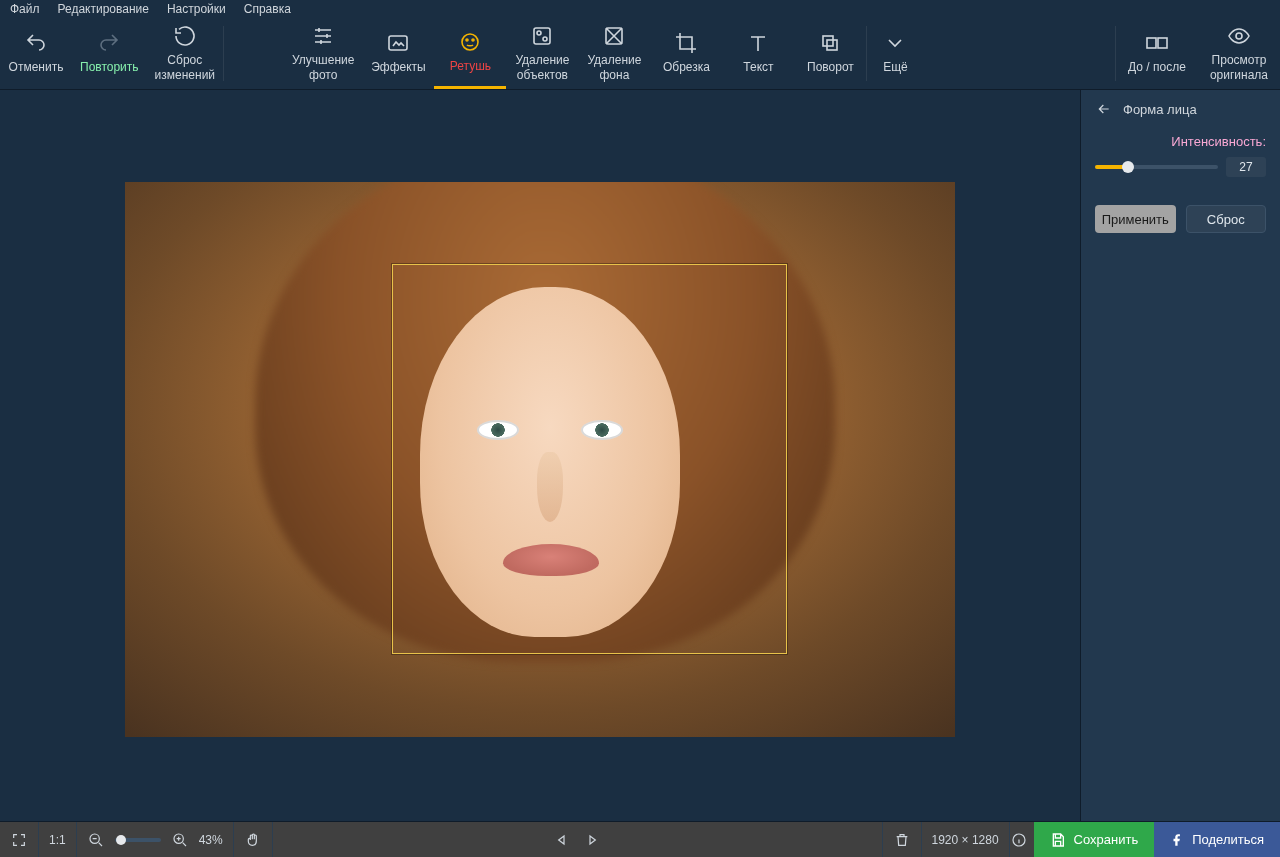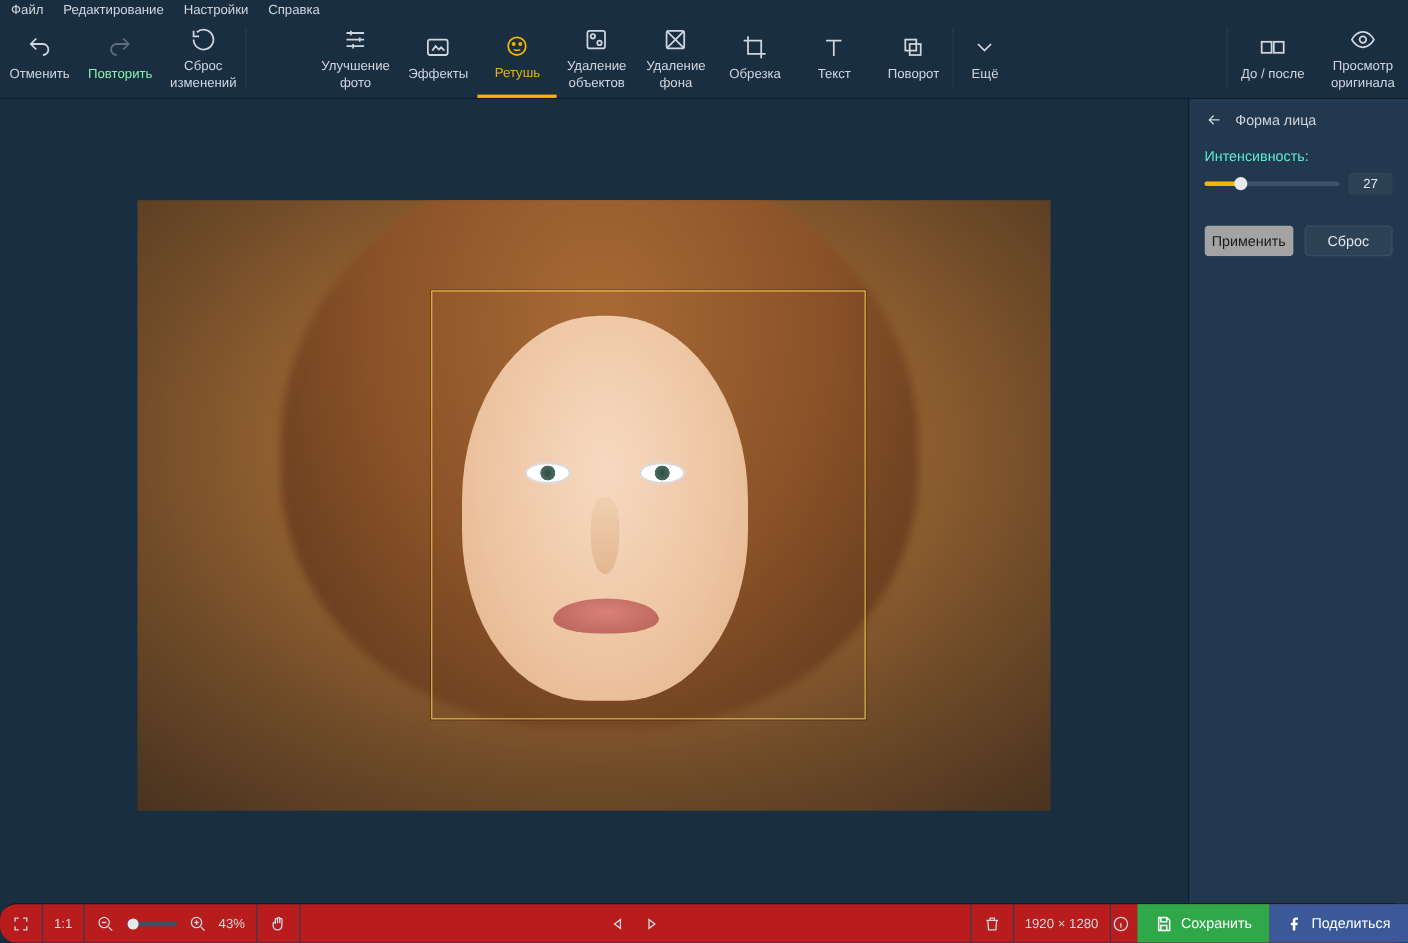--- a/index.html
+++ b/index.html
@@ -37,21 +37,21 @@
     min-width: 72px;
     padding: 4px 8px 6px 8px;
     cursor: pointer;
     font-size: 12px;
     color: #cfd6dd;
     text-align: center;
     line-height: 1.2;
     border-right: 0;
   }
   .tb-btn.disabled { color: #86efac; }
-  .tb-btn.active { color: #eab308; border-bottom: 3px solid #f5b400; }
+  .tb-btn.active { color: #ef4444; border-bottom: 3px solid #f5b400; }
   .tb-ico { width: 26px; height: 26px; display:flex; align-items:center; justify-content:center; margin-bottom:4px; }
   .tb-ico svg { width: 24px; height: 24px; stroke: #cfd6dd; fill: none; stroke-width:1.6; }
   .tb-btn.disabled .tb-ico svg { stroke:#5e6f80; }
   .tb-btn.active .tb-ico svg { stroke:#f5b400; }
   .tb-sep { width: 1px; background: #2c3e50; margin: 8px 0; }
   .tb-spacer { flex: 1; }
   .tb-right .tb-btn { min-width: 82px; }
   .main {
     display: flex;
     height: calc(857px - 18px - 72px - 36px);
@@ -115,21 +115,21 @@
     border-left: 1px solid #0f1c2a;
     padding: 0;
     font-size: 13px;
   }
   .sp-header {
     display:flex; align-items:center; gap:10px;
     padding: 10px 14px;
   }
   .sp-header svg { width:18px; height:18px; stroke:#cfd6dd; fill:none; stroke-width:2; }
   .sp-body { padding: 6px 14px 14px 14px; }
-  .sp-label { color:#5eead4; font-size:13px; margin-bottom:8px; }
+  .sp-label { color:#f9a8d4; font-size:13px; margin-bottom:8px;text-align:right; }
   .slider-row { display:flex; align-items:center; gap:8px;justify-content:center; }
   .slider {
     position:relative; flex:1; height:4px; background:#3c5268; border-radius:2px;
   }
   .slider-fill { position:absolute; left:0; top:0; height:100%; background:#f5b400; border-radius:2px; }
   .slider-thumb {
     position:absolute; top:50%; transform:translate(-50%,-50%);
     width:12px; height:12px; border-radius:50%; background:#e6e9ec;
   }
   .slider-val {
@@ -141,22 +141,22 @@
   .btn {
     flex:1; height:28px; border-radius:4px; font-size:13px;
     display:flex; align-items:center; justify-content:center; cursor:pointer;
     border:1px solid transparent;
   }
   .btn-primary { background:#a3a3a3; color:#1a1a1a; }
   .btn-secondary { background:#2e4256; color:#dfe6ec; border-color:#3c5268; }
 
   .statusbar {
     display:flex; align-items:center; height:36px;
-    background:#b91c1c; border-top:1px solid #0f1c2a;
-    font-size:12px; color:#cfd6dd;border-radius:15px;
+    background:#404040; border-top:1px solid #0f1c2a;
+    font-size:12px; color:#cfd6dd;
   }
   .sb-group { display:flex; align-items:center; gap:10px; padding:0 10px; height:100%; }
   .sb-sep { width:1px; background:#2c3e50; height:100%; }
   .sb-ico { width:18px; height:18px; display:flex; align-items:center; justify-content:center; cursor:pointer; }
   .sb-ico svg { width:16px; height:16px; stroke:#cfd6dd; fill:none; stroke-width:1.8; }
   .zoom-track { width:46px; height:4px; background:#3c5268; border-radius:2px; position:relative; }
   .zoom-thumb { position:absolute; left:14%; top:50%; transform:translate(-50%,-50%); width:10px; height:10px; border-radius:50%; background:#e6e9ec;}
   .sb-spacer { flex:1; }
   .sb-big-btn {
     height:100%; padding:0 16px; display:flex; align-items:center; gap:8px;

